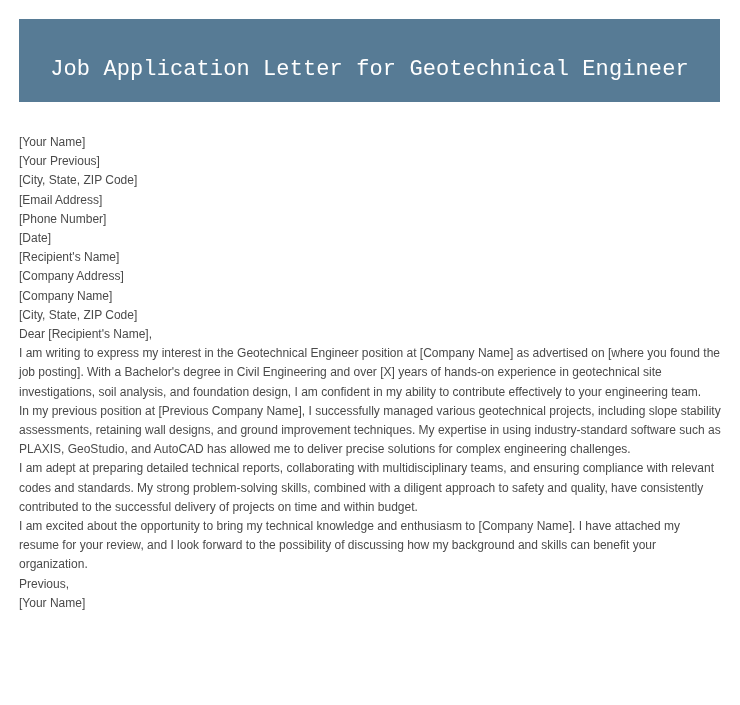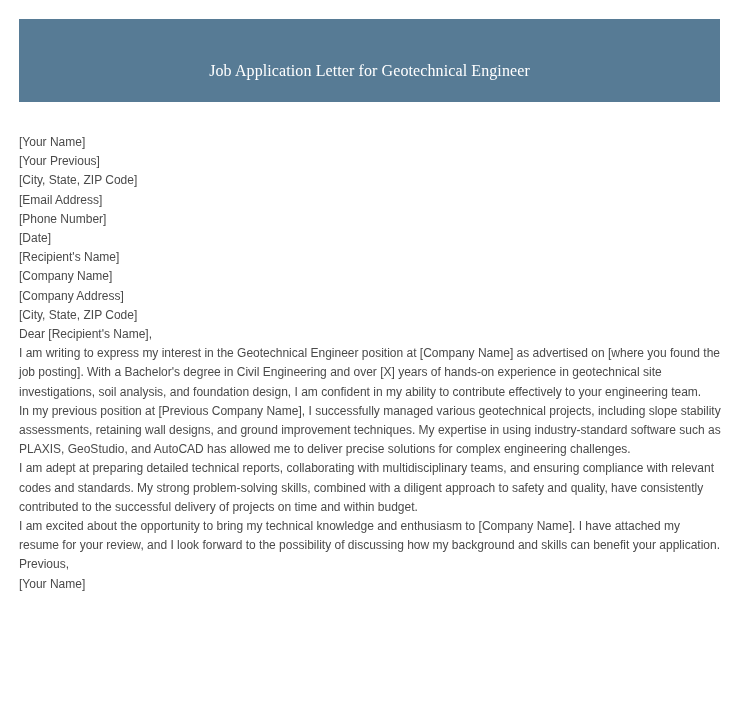--- a/index.html
+++ b/index.html
@@ -27,26 +27,26 @@
     width: 701px;
     height: 83px;
     background: #577b95;
     display: flex;
     align-items: center;
     justify-content: center;
     box-sizing: border-box;
   }
   .letter-title {
     color: #ffffff;
-    font-size: 16px;
+    font-size: 22px;
     font-weight: 400;
     line-height: 1.2;
     letter-spacing: 0.1px;
     text-align: center;
-    font-family: Liberation Serif, serif;
+    font-family: Liberation Mono, monospace;
     margin-top: 20px;
   }
   .letter-body {
     position: absolute;
     left: 19px;
     top: 133px;
     width: 702px;
     color: #4a4a4a;
     font-size: 12px;
     line-height: 19.2px;
@@ -91,30 +91,30 @@
       <span class="addr-line">[Your Name]</span>
       <span class="addr-line">[Your Previous]</span>
       <span class="addr-line">[City, State, ZIP Code]</span>
       <span class="addr-line">[Email Address]</span>
       <span class="addr-line">[Phone Number]</span>
       <span class="addr-line">[Date]</span>
     </div>
 
     <div class="addr-block">
       <span class="addr-line">[Recipient's Name]</span>
+      <span class="addr-line">[Company Address]</span>
       <span class="addr-line">[Company Name]</span>
-      <span class="addr-line">[Company Address]</span>
       <span class="addr-line">[City, State, ZIP Code]</span>
     </div>
 
     <span class="salutation">Dear [Recipient's Name],</span>
 
     <p class="para">I am writing to express my interest in the Geotechnical Engineer position at [Company Name] as advertised on [where you found the job posting]. With a Bachelor's degree in Civil Engineering and over [X] years of hands-on experience in geotechnical site investigations, soil analysis, and foundation design, I am confident in my ability to contribute effectively to your engineering team.</p>
     <p class="para">In my previous position at [Previous Company Name], I successfully managed various geotechnical projects, including slope stability assessments, retaining wall designs, and ground improvement techniques. My expertise in using industry-standard software such as PLAXIS, GeoStudio, and AutoCAD has allowed me to deliver precise solutions for complex engineering challenges.</p>
     <p class="para">I am adept at preparing detailed technical reports, collaborating with multidisciplinary teams, and ensuring compliance with relevant codes and standards. My strong problem-solving skills, combined with a diligent approach to safety and quality, have consistently contributed to the successful delivery of projects on time and within budget.</p>
-    <p class="para">I am excited about the opportunity to bring my technical knowledge and enthusiasm to [Company Name]. I have attached my resume for your review, and I look forward to the possibility of discussing how my background and skills can benefit your application.</p>
+    <p class="para">I am excited about the opportunity to bring my technical knowledge and enthusiasm to [Company Name]. I have attached my resume for your review, and I look forward to the possibility of discussing how my background and skills can benefit your organization.</p>
 
     <span class="closing-line">Previous,</span>
     <span class="sign-name">[Your Name]</span>
 
   </div>
 
 </div>
 
 </body></html>

